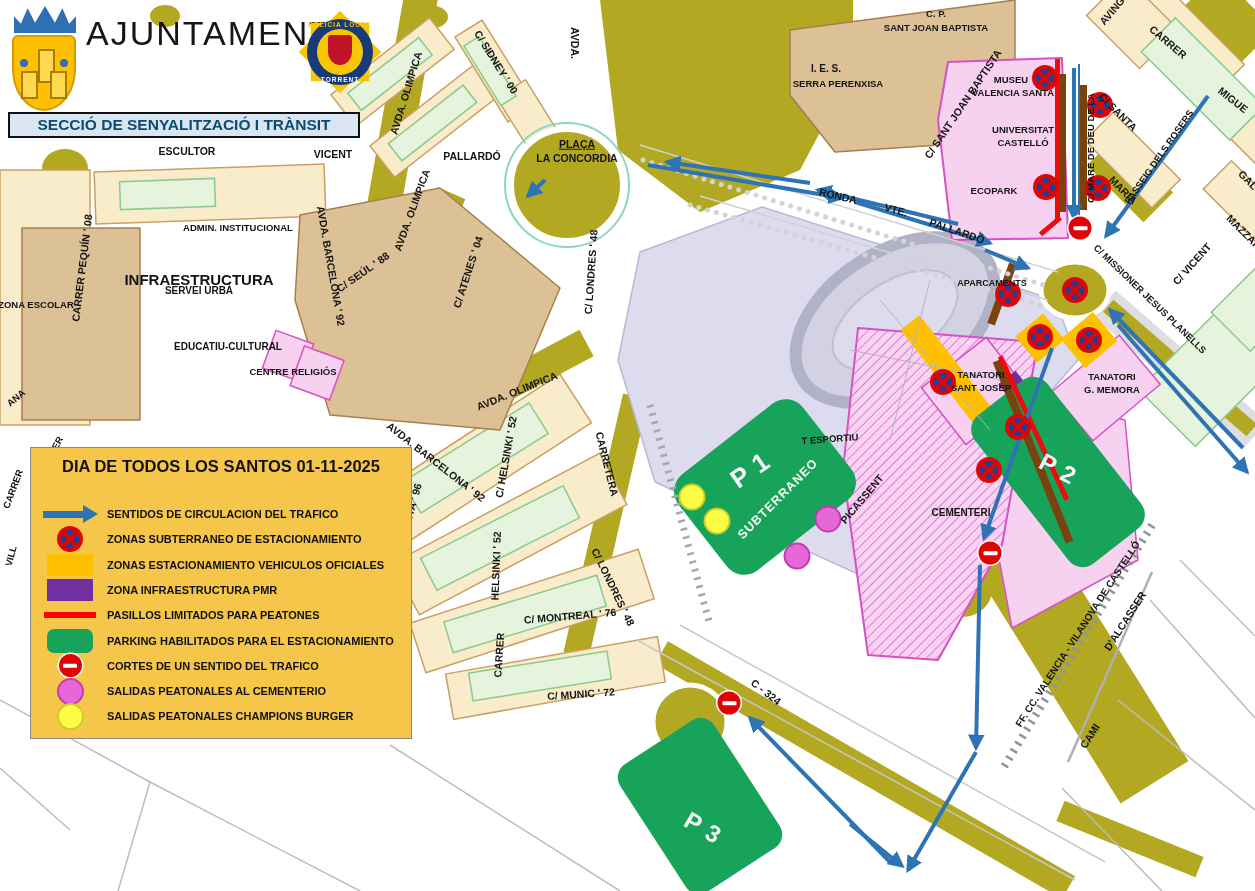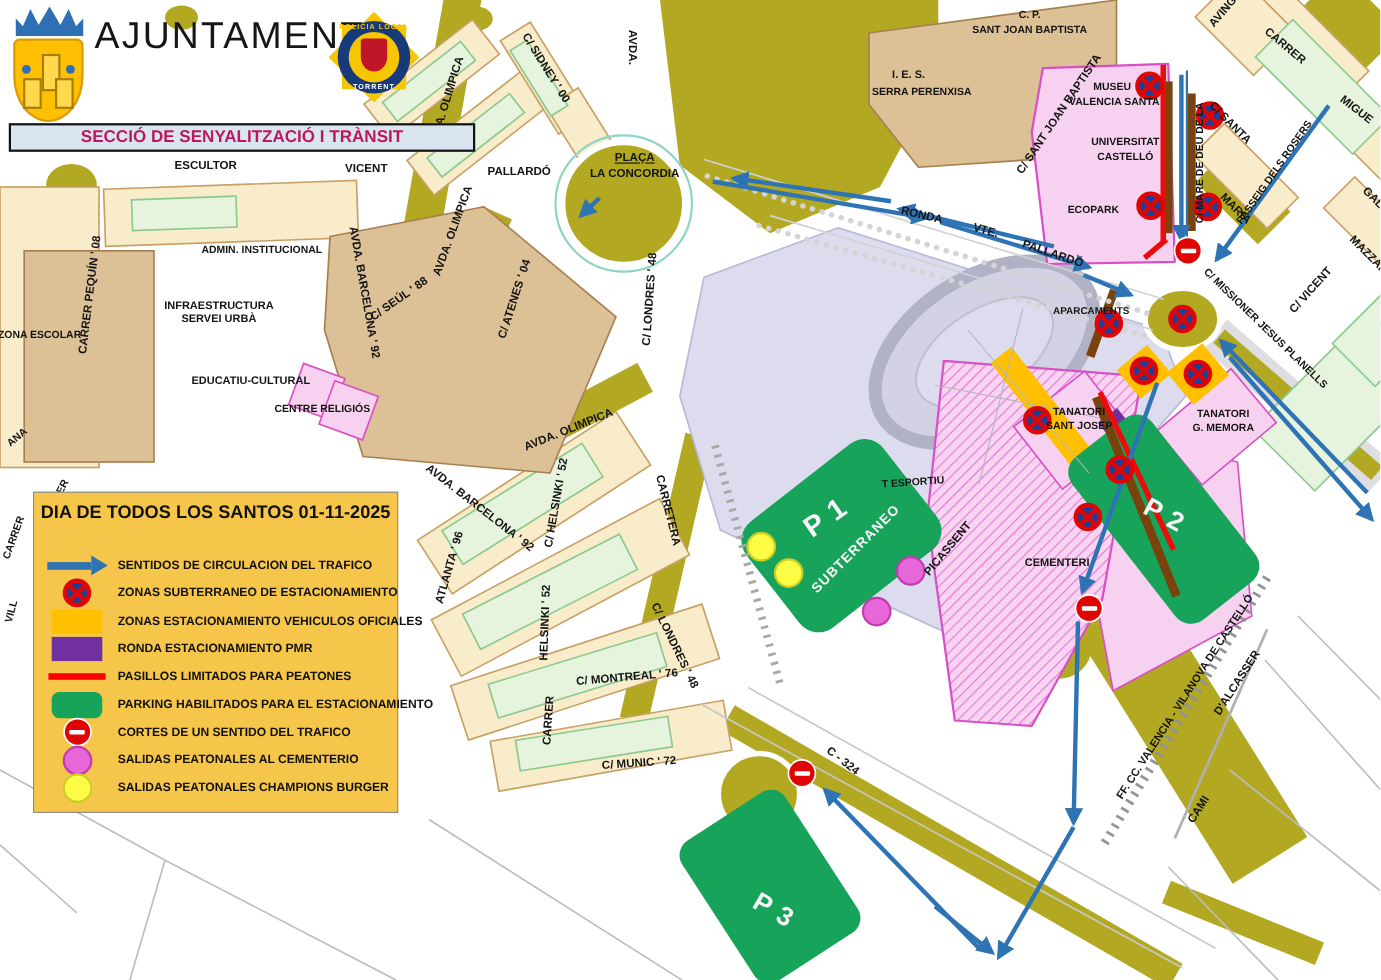--- a/index.html
+++ b/index.html
@@ -34,38 +34,38 @@
   #logo-shield .tower.c{left:24px;bottom:26px;height:30px;}
   #logo-shield .tower.l{left:7px;}
   #logo-shield .tower.r{right:7px;}
   #logo-shield .bdot{position:absolute;width:8px;height:8px;border-radius:50%;background:#2f6fb4;top:22px;}
   #logo-shield .bdot.l{left:6px;} #logo-shield .bdot.r{right:6px;}
   #org-name{position:absolute;left:86px;top:14px;color:#161616;}
   #org-line1{font-size:34px;letter-spacing:2px;font-weight:400;}
   #org-line2{font-size:41px;letter-spacing:1px;font-weight:500;margin-top:-2px;}
   .od{display:inline-flex;align-items:center;justify-content:center;width:34px;height:34px;
       border:3.5px solid #161616;border-radius:50%;font-size:22px;font-weight:700;vertical-align:-2px;margin:0 1px;}
-  #section-banner{position:absolute;left:8px;top:112px;width:424px;height:26px;background:#d9e6f2;
+  #section-banner{position:absolute;left:8px;top:112px;width:352px;height:26px;background:#d9e6f2;
       border:2px solid #111;box-sizing:border-box;display:flex;align-items:center;justify-content:center;
-      font-weight:700;font-size:15.5px;color:#be185d;}
+      font-weight:700;font-size:15.5px;color:#0c4a6e;}
   
   #badge{position:absolute;left:292px;top:4px;width:96px;height:96px;}
   #badge .star{position:absolute;inset:0;background:#f6c602;
       clip-path:polygon(93% 50%,80.5% 62.6%,80.4% 80.4%,62.6% 80.5%,50% 93%,37.4% 80.5%,19.6% 80.4%,19.5% 62.6%,7% 50%,19.5% 37.4%,19.6% 19.6%,37.4% 19.5%,50% 7%,62.6% 19.5%,80.4% 19.6%,80.5% 37.4%);}
   #badge .ring{position:absolute;left:15px;top:15px;width:66px;height:66px;border-radius:50%;
       background:#173a7a;}
   #badge .core{position:absolute;left:25px;top:25px;width:46px;height:46px;border-radius:50%;background:#f6c602;}
   #badge .shield{position:absolute;left:36px;top:31px;width:24px;height:30px;background:#c01428;
       border-radius:3px 3px 50% 50%/3px 3px 45% 45%;}
   #badge .t-top{position:absolute;top:17px;left:0;width:100%;text-align:center;font-size:6.5px;
       font-weight:700;color:#f6c602;letter-spacing:1px;}
   #badge .t-bot{position:absolute;bottom:17px;left:0;width:100%;text-align:center;font-size:6.5px;
       font-weight:700;color:#fff;letter-spacing:1px;}
   
-  #legend{position:absolute;left:30px;top:447px;width:332px;height:292px;background:#f6c64b;
+  #legend{position:absolute;left:30px;top:447px;width:382px;height:292px;background:#f6c64b;
       border:1px solid #8a8a8a;box-sizing:border-box;z-index:40;}
   #legend-title{position:absolute;top:9px;left:0;width:100%;text-align:center;font-weight:700;
       font-size:16.5px;color:#111;}
   .leg-row{position:absolute;left:0;width:100%;height:26px;}
   .leg-icon{position:absolute;left:8px;top:0;width:62px;height:26px;display:flex;align-items:center;justify-content:center;}
   .leg-label{position:absolute;left:76px;top:50%;transform:translateY(-50%);font-weight:700;
       font-size:11px;color:#111;white-space:nowrap;}
   .leg-arrow-line{width:40px;height:7px;background:#2e74b5;}
   .leg-arrow-head{width:0;height:0;border-left:15px solid #2e74b5;border-top:9px solid transparent;border-bottom:9px solid transparent;}
   .leg-rect{width:46px;height:22px;}
@@ -275,21 +275,21 @@
       </div>
       <div class="dot magenta" style="left: 828px; top: 519px; transform: translate(-50%, -50%);"></div>
       <div class="dot magenta" style="left: 797px; top: 556px; transform: translate(-50%, -50%);"></div>
       <div class="dot yellow" style="left: 692px; top: 497px; transform: translate(-50%, -50%);"></div>
       <div class="dot yellow" style="left: 717px; top: 521px; transform: translate(-50%, -50%);"></div>
       <div class="lbl" style="font-size: 10.5px; left: 187px; top: 151px; transform: translate(-50%, -50%) rotate(0deg);">ESCULTOR</div>
       <div class="lbl" style="font-size: 10.5px; left: 333px; top: 154px; transform: translate(-50%, -50%) rotate(0deg);">VICENT</div>
       <div class="lbl" style="font-size: 10.5px; left: 82px; top: 268px; transform: translate(-50%, -50%) rotate(-83deg);">CARRER  PEQUÍN ' 08</div>
       <div class="lbl" style="font-size: 9.5px; left: 36px; top: 305px; transform: translate(-50%, -50%) rotate(0deg);">ZONA ESCOLAR</div>
       <div class="lbl" style="font-size: 9.5px; left: 238px; top: 228px; transform: translate(-50%, -50%) rotate(0deg);">ADMIN. INSTITUCIONAL</div>
-      <div class="lbl" style="font-size: 10px; left: 199px; top: 279px; transform: translate(-50%, -50%) rotate(0deg);">INFRAESTRUCTURA</div>
+      <div class="lbl" style="font-size: 15px; left: 199px; top: 279px; transform: translate(-50%, -50%) rotate(0deg);">INFRAESTRUCTURA</div>
       <div class="lbl" style="font-size: 10px; left: 199px; top: 291px; transform: translate(-50%, -50%) rotate(0deg);">SERVEI URBÀ</div>
       <div class="lbl" style="font-size: 10px; left: 228px; top: 347px; transform: translate(-50%, -50%) rotate(0deg);">EDUCATIU-CULTURAL</div>
       <div class="lbl" style="font-size: 9.5px; left: 293px; top: 372px; transform: translate(-50%, -50%) rotate(0deg);">CENTRE RELIGIÓS</div>
       <div class="lbl" style="font-size: 10.5px; left: 331px; top: 266px; transform: translate(-50%, -50%) rotate(80deg);">AVDA.  BARCELONA ' 92</div>
       <div class="lbl" style="font-size: 10.5px; left: 363px; top: 272px; transform: translate(-50%, -50%) rotate(-35deg);">C/   SEÚL ' 88</div>
       <div class="lbl" style="font-size: 10.5px; left: 406px; top: 93px; transform: translate(-50%, -50%) rotate(-73deg);">AVDA.  OLIMPICA</div>
       <div class="lbl" style="font-size: 10.5px; left: 412px; top: 210px; transform: translate(-50%, -50%) rotate(-70deg);">AVDA.  OLIMPICA</div>
       <div class="lbl" style="font-size: 10.5px; left: 468px; top: 272px; transform: translate(-50%, -50%) rotate(-72deg);">C/  ATENES ' 04</div>
       <div class="lbl" style="font-size: 10.5px; left: 496px; top: 62px; transform: translate(-50%, -50%) rotate(58deg);">C/ SIDNEY ' 00</div>
       <div class="lbl" style="font-size: 10.5px; left: 575px; top: 43px; transform: translate(-50%, -50%) rotate(90deg);">AVDA.</div>
@@ -397,21 +397,21 @@
         <div class="leg-row" style="top: 103.6px;">
           <span class="leg-icon">
             <span class="leg-rect" style="background:#ffc000"></span>
           </span>
           <span class="leg-label">ZONAS ESTACIONAMIENTO VEHICULOS OFICIALES</span>
         </div>
         <div class="leg-row" style="top: 128.9px;">
           <span class="leg-icon">
             <span class="leg-rect" style="background:#7030a0"></span>
           </span>
-          <span class="leg-label">RONDA ESTACIONAMIENTO PMR</span>
+          <span class="leg-label">ZONA INFRAESTRUCTURA PMR</span>
         </div>
         <div class="leg-row" style="top: 154.2px;">
           <span class="leg-icon">
             <span class="leg-redline"></span>
           </span>
           <span class="leg-label">PASILLOS LIMITADOS PARA PEATONES</span>
         </div>
         <div class="leg-row" style="top: 179.5px;">
           <span class="leg-icon">
             <span class="leg-greenrect"></span>

